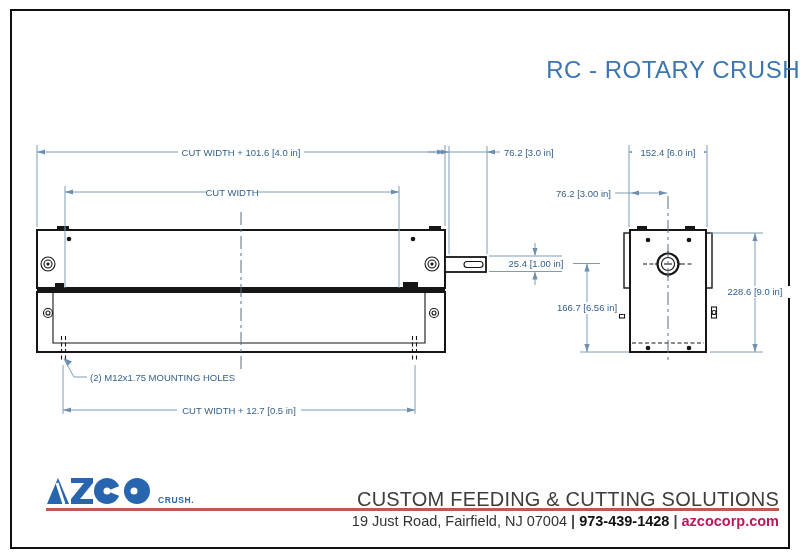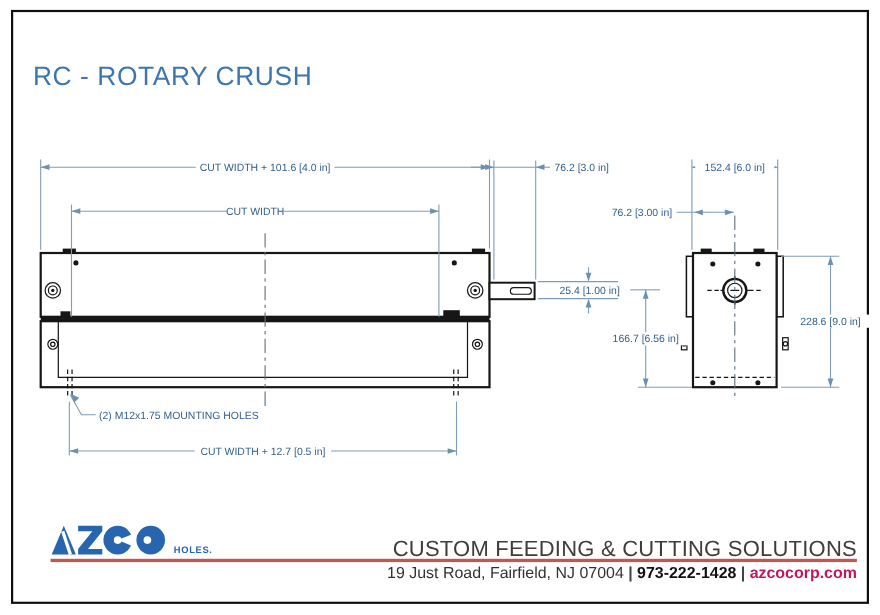--- a/index.html
+++ b/index.html
@@ -6,21 +6,21 @@
   .page {
     position:relative; width:800px; height:559px; background:#fff;
     font-family:"Liberation Sans", sans-serif; overflow:hidden;
   }
   .frame {
     position:absolute; left:10px; top:9px; width:780px; height:540px;
     border:2px solid #101010; box-sizing:border-box;
   }
   .page-title {
     position:absolute; top:56px; left:0; width:100%; padding-left:30px;
-    box-sizing:border-box; text-align:left;
+    box-sizing:border-box; text-align:right;
     font-size:24px; letter-spacing:0.5px; color:#3d76af; font-weight:400;
   }
   svg.drawing { position:absolute; left:0; top:130px; }
 
   
   .edge   { stroke:#161616; fill:#ffffff; }
   .thin   { stroke:#161616; stroke-width:1.1; fill:none; }
   .blkfill{ fill:#161616; stroke:none; }
   .hid    { stroke:#161616; stroke-width:1.1; stroke-dasharray:4 2.5; fill:none; }
   .cline  { stroke:#5d6d7e; stroke-width:1; stroke-dasharray:13 4 3 4; fill:none; }
@@ -222,22 +222,22 @@
   <svg class="logo-svg" width="108" height="30" viewBox="0 0 108 30" aria-label="AZCO">
     <polygon fill="#2766ae" points="1,28 12,2 23,28"></polygon>
     <line x1="11" y1="7" x2="18" y2="28" stroke="#ffffff" stroke-width="3"></line>
     <polygon fill="#2766ae" points="25,2 47,2 47,7 34,23 47,23 47,28 25,28 25,23 38,7 25,7"></polygon>
     <circle fill="#2766ae" cx="61" cy="15" r="13"></circle>
     <polygon fill="#ffffff" points="61,15 76,9 76,21"></polygon>
     <circle fill="#ffffff" cx="61" cy="15" r="3.5"></circle>
     <circle fill="#2766ae" cx="91" cy="15" r="13"></circle>
     <circle fill="#ffffff" cx="88" cy="15" r="3.5"></circle>
   </svg>
-  <span class="corp">HOLES.</span>
+  <span class="corp">CRUSH.</span>
 
   <div class="redline"></div>
 
   <div class="tagline">CUSTOM FEEDING &amp; CUTTING SOLUTIONS</div>
 
   <div class="addr">
-    <span>19 Just Road, Fairfield, NJ 07004</span><span class="sep">|</span><span class="phone">973-222-1428</span><span class="sep">|</span><span class="site">azcocorp.com</span>
+    <span>19 Just Road, Fairfield, NJ 07004</span><span class="sep">|</span><span class="phone">973-439-1428</span><span class="sep">|</span><span class="site">azcocorp.com</span>
   </div>
 </div>
 
 </body></html>

